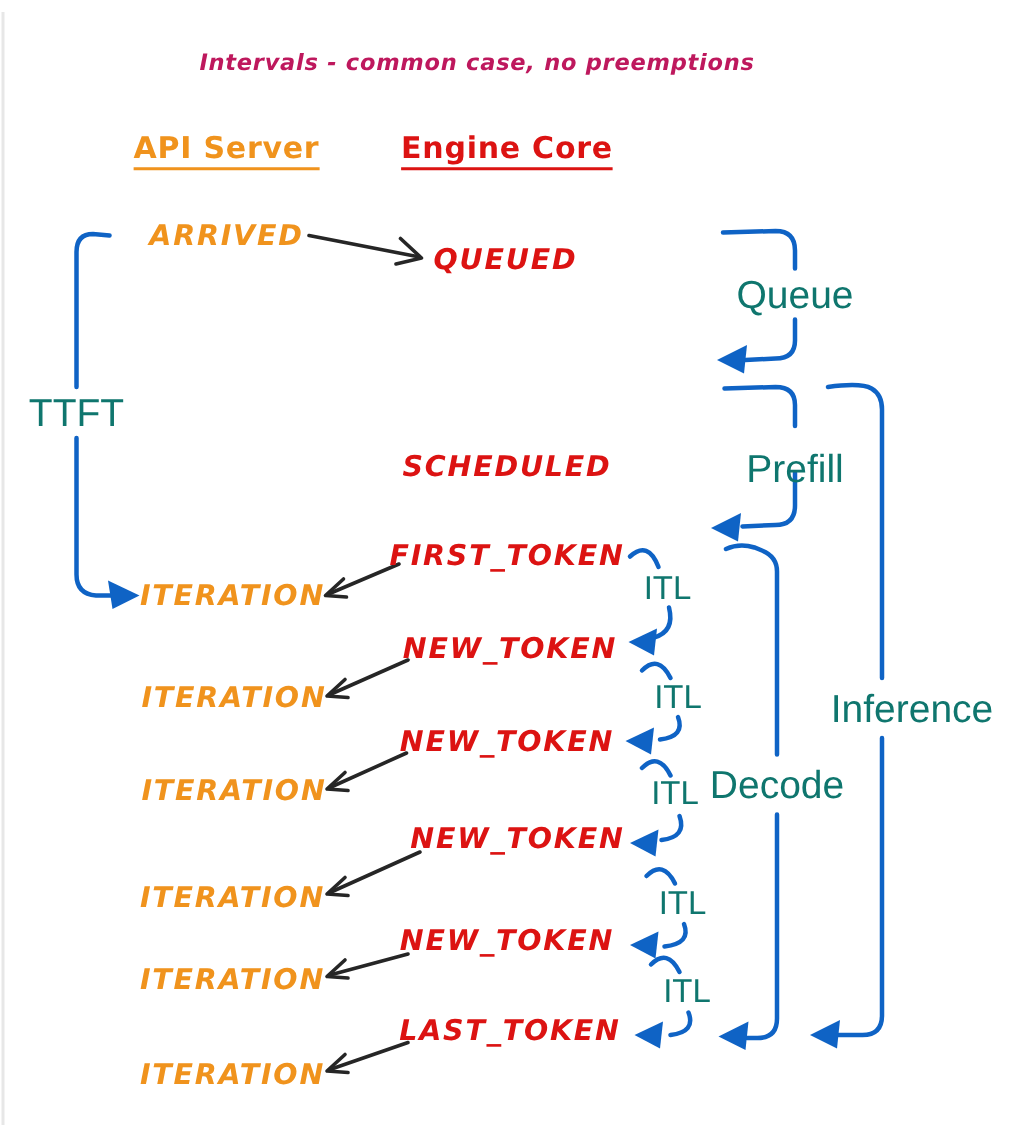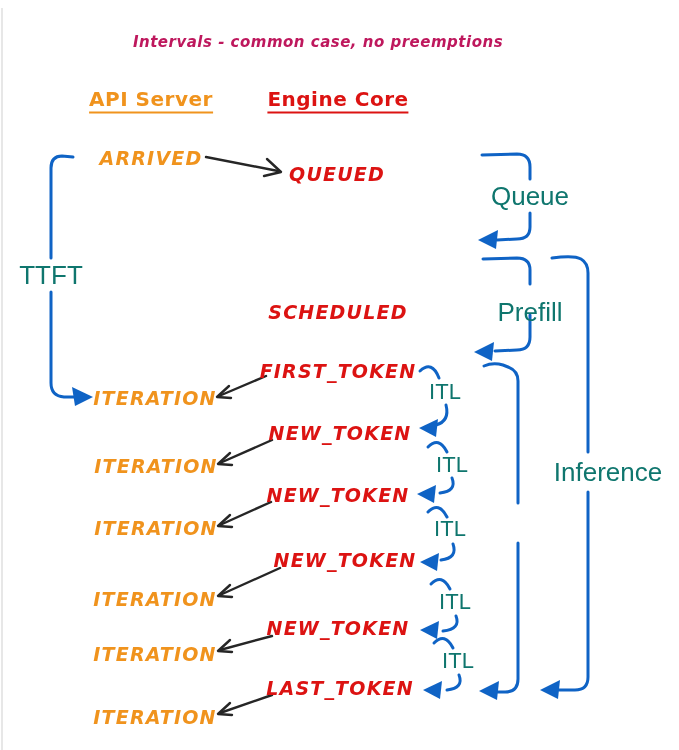--- a/index.html
+++ b/index.html
@@ -174,20 +174,21 @@
   <div class="pt event engine-color" style="left:338px; top:371px;">FIRST_TOKEN</div>
   <div class="pt event engine-color" style="left:340px; top:433px;">NEW_TOKEN</div>
   <div class="pt event engine-color" style="left:338px; top:495px;">NEW_TOKEN</div>
   <div class="pt event engine-color" style="left:345px; top:560px;">NEW_TOKEN</div>
   <div class="pt event engine-color" style="left:338px; top:628px;">NEW_TOKEN</div>
   <div class="pt event engine-color" style="left:340px; top:688px;">LAST_TOKEN</div>
 
   <div class="pt blue-label" style="left:51px; top:275px;">TTFT</div>
   <div class="pt blue-label" style="left:530px; top:196px;">Queue</div>
   <div class="pt blue-label" style="left:530px; top:300px;margin-top:12px;">Prefill</div>
+  <div class="pt blue-label" style="left:518px; top:523px;">Decode</div>
   <div class="pt blue-label" style="left:588px; top:472px;margin-left:20px;">Inference</div>
   <div class="pt blue-label small" style="left:445px; top:392px;">ITL</div>
   <div class="pt blue-label small" style="left:452px; top:465px;">ITL</div>
   <div class="pt blue-label small" style="left:450px; top:529px;">ITL</div>
   <div class="pt blue-label small" style="left:455px; top:602px;">ITL</div>
   <div class="pt blue-label small" style="left:458px; top:661px;">ITL</div>
 
 </div>
 
 </body></html>

